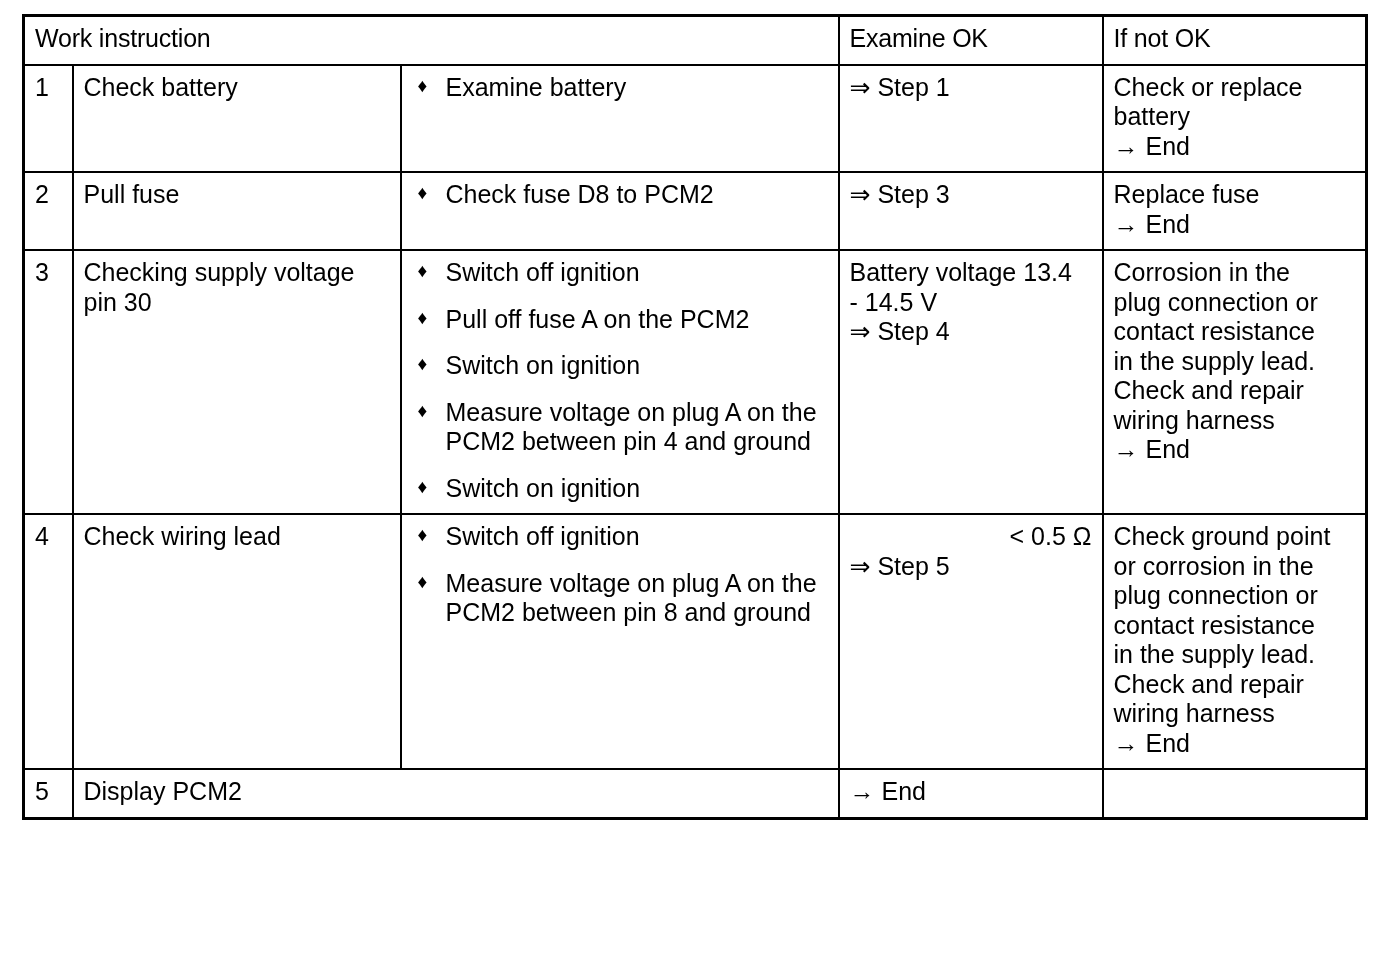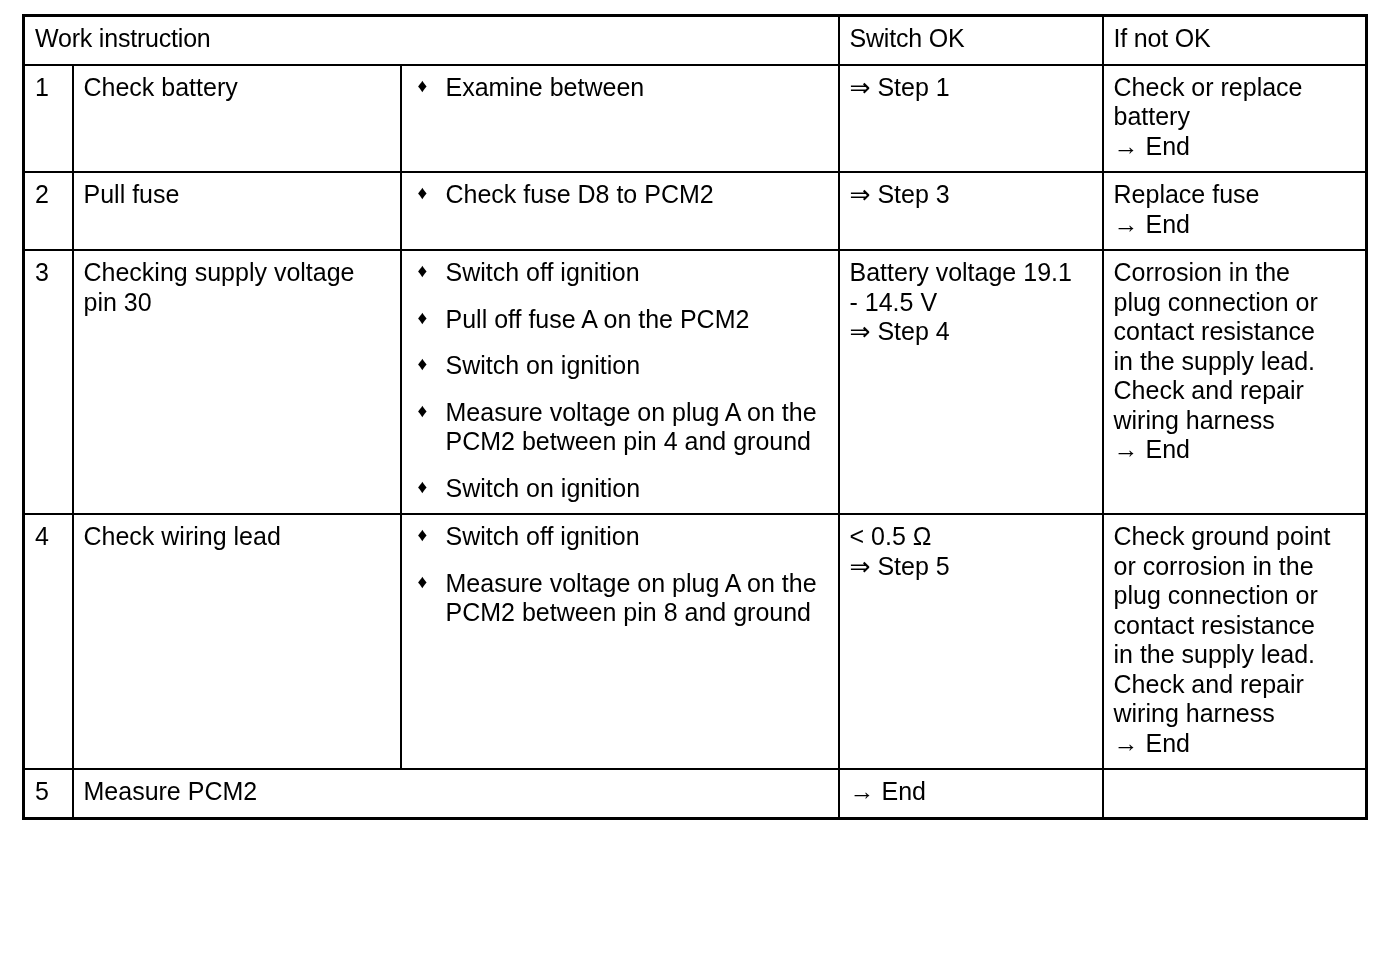--- a/index.html
+++ b/index.html
@@ -84,54 +84,54 @@
   }
 
   .cellline { display: block; }
 
   .pad-row-3  td { padding-bottom: 58px; }
   .pad-row-4  td { padding-bottom: 12px; }
   .row-1 td { padding-bottom: 44px; }
   .row-2 td { padding-bottom: 34px; }
   .row-5 td { padding-top: 8px; padding-bottom: 12px; }
 
-  .nowrap { white-space: nowrap; }
+  .nowrap { white-space: nowrap; text-align: right; }
 </style>
 </head>
 <body>
 
 <div class="page">
 
   <table class="wi">
     <colgroup>
       <col class="c-num">
       <col class="c-instr">
       <col class="c-act">
       <col class="c-ok">
       <col class="c-nok">
     </colgroup>
 
     <thead>
       <tr>
         <th colspan="3">Work instruction</th>
-        <th>Switch OK</th>
+        <th>Examine OK</th>
         <th>If not OK</th>
       </tr>
     </thead>
 
     <tbody>
 
       <tr class="row-1">
         <td class="num">1</td>
         <td>Check battery</td>
         <td>
           <ul class="acts">
             <li>
               <span class="bullet">♦</span>
-              <span>Examine between</span>
+              <span>Examine battery</span>
             </li>
           </ul>
         </td>
         <td>
           <span class="cellline">⇒ Step 1</span>
         </td>
         <td>
           <span class="cellline">Check or replace</span>
           <span class="cellline">battery</span>
           <span class="cellline">→ End</span>
@@ -179,21 +179,21 @@
               <span class="bullet">♦</span>
               <span>Measure voltage on plug A on the PCM2 between pin 4 and ground</span>
             </li>
             <li>
               <span class="bullet">♦</span>
               <span>Switch on ignition</span>
             </li>
           </ul>
         </td>
         <td>
-          <span class="cellline">Battery voltage 19.1</span>
+          <span class="cellline">Battery voltage 13.4</span>
           <span class="cellline">- 14.5 V</span>
           <span class="cellline">⇒ Step 4</span>
         </td>
         <td>
           <span class="cellline">Corrosion in the</span>
           <span class="cellline">plug connection or</span>
           <span class="cellline">contact resistance</span>
           <span class="cellline">in the supply lead.</span>
           <span class="cellline">Check and repair</span>
           <span class="cellline">wiring harness</span>
@@ -227,21 +227,21 @@
           <span class="cellline">contact resistance</span>
           <span class="cellline">in the supply lead.</span>
           <span class="cellline">Check and repair</span>
           <span class="cellline">wiring harness</span>
           <span class="cellline">→ End</span>
         </td>
       </tr>
 
       <tr class="row-5">
         <td class="num">5</td>
-        <td colspan="2">Measure PCM2</td>
+        <td colspan="2">Display PCM2</td>
         <td>
           <span class="cellline">→ End</span>
         </td>
         <td></td>
       </tr>
 
     </tbody>
   </table>
 
 </div>

